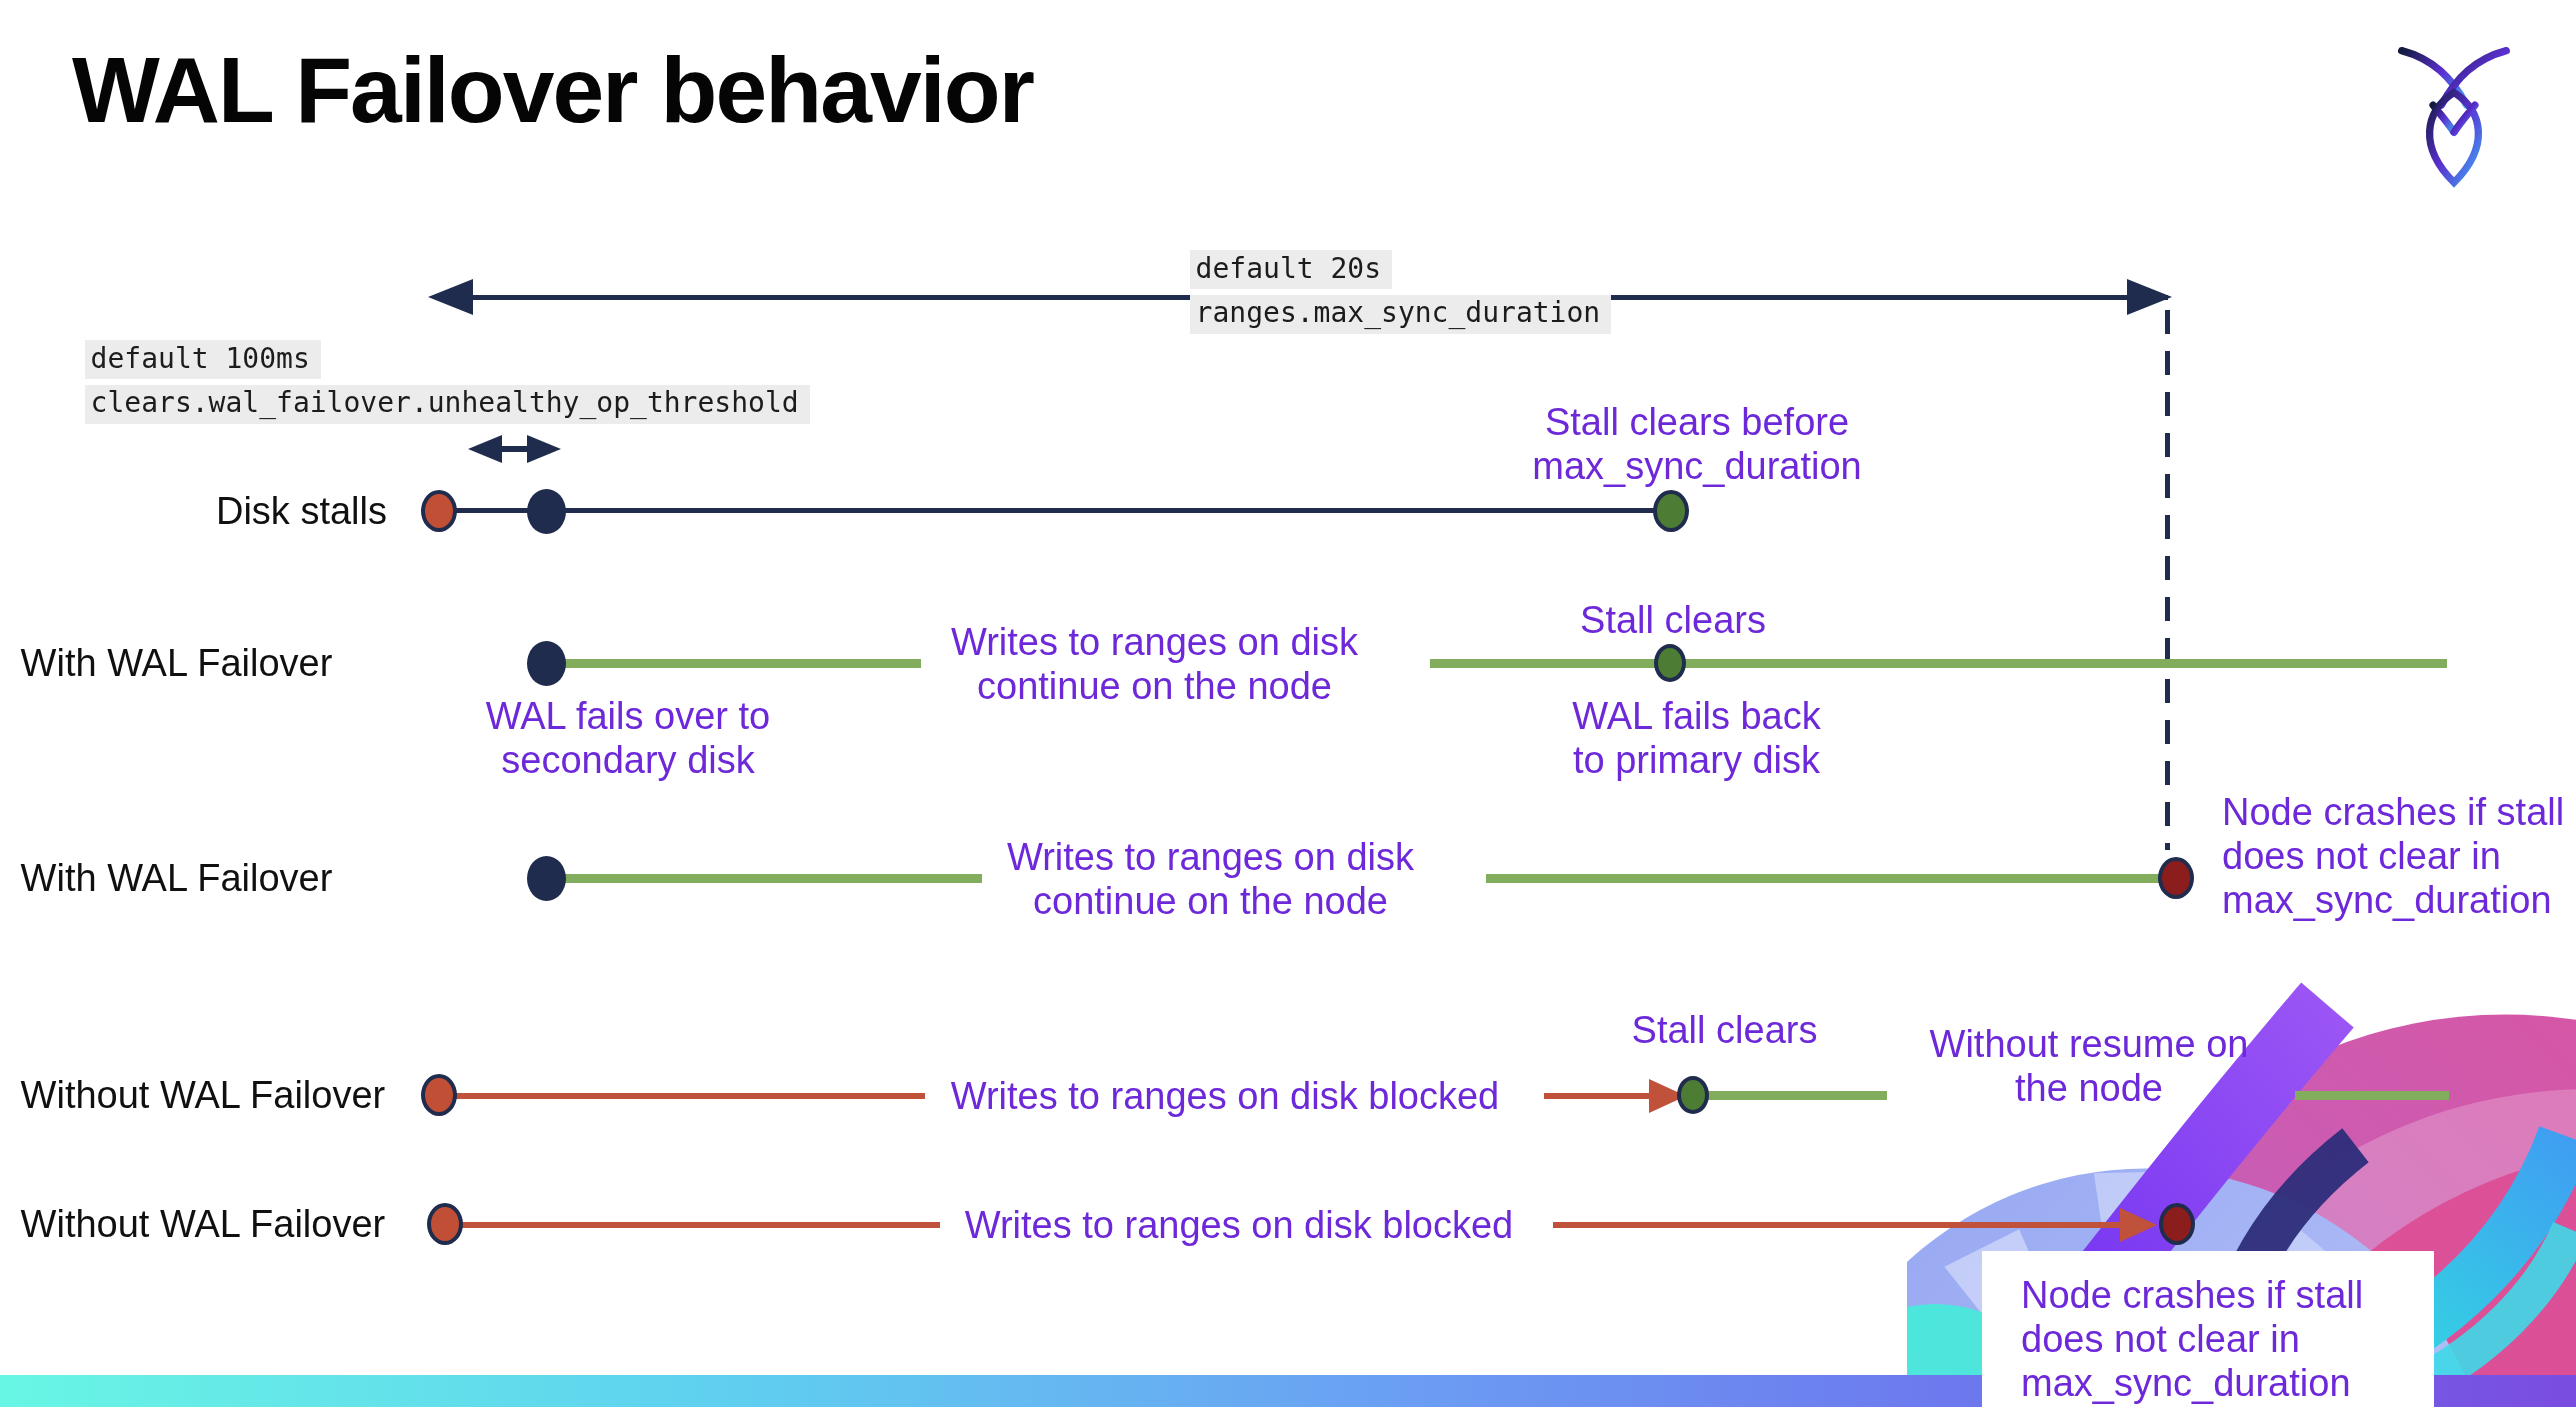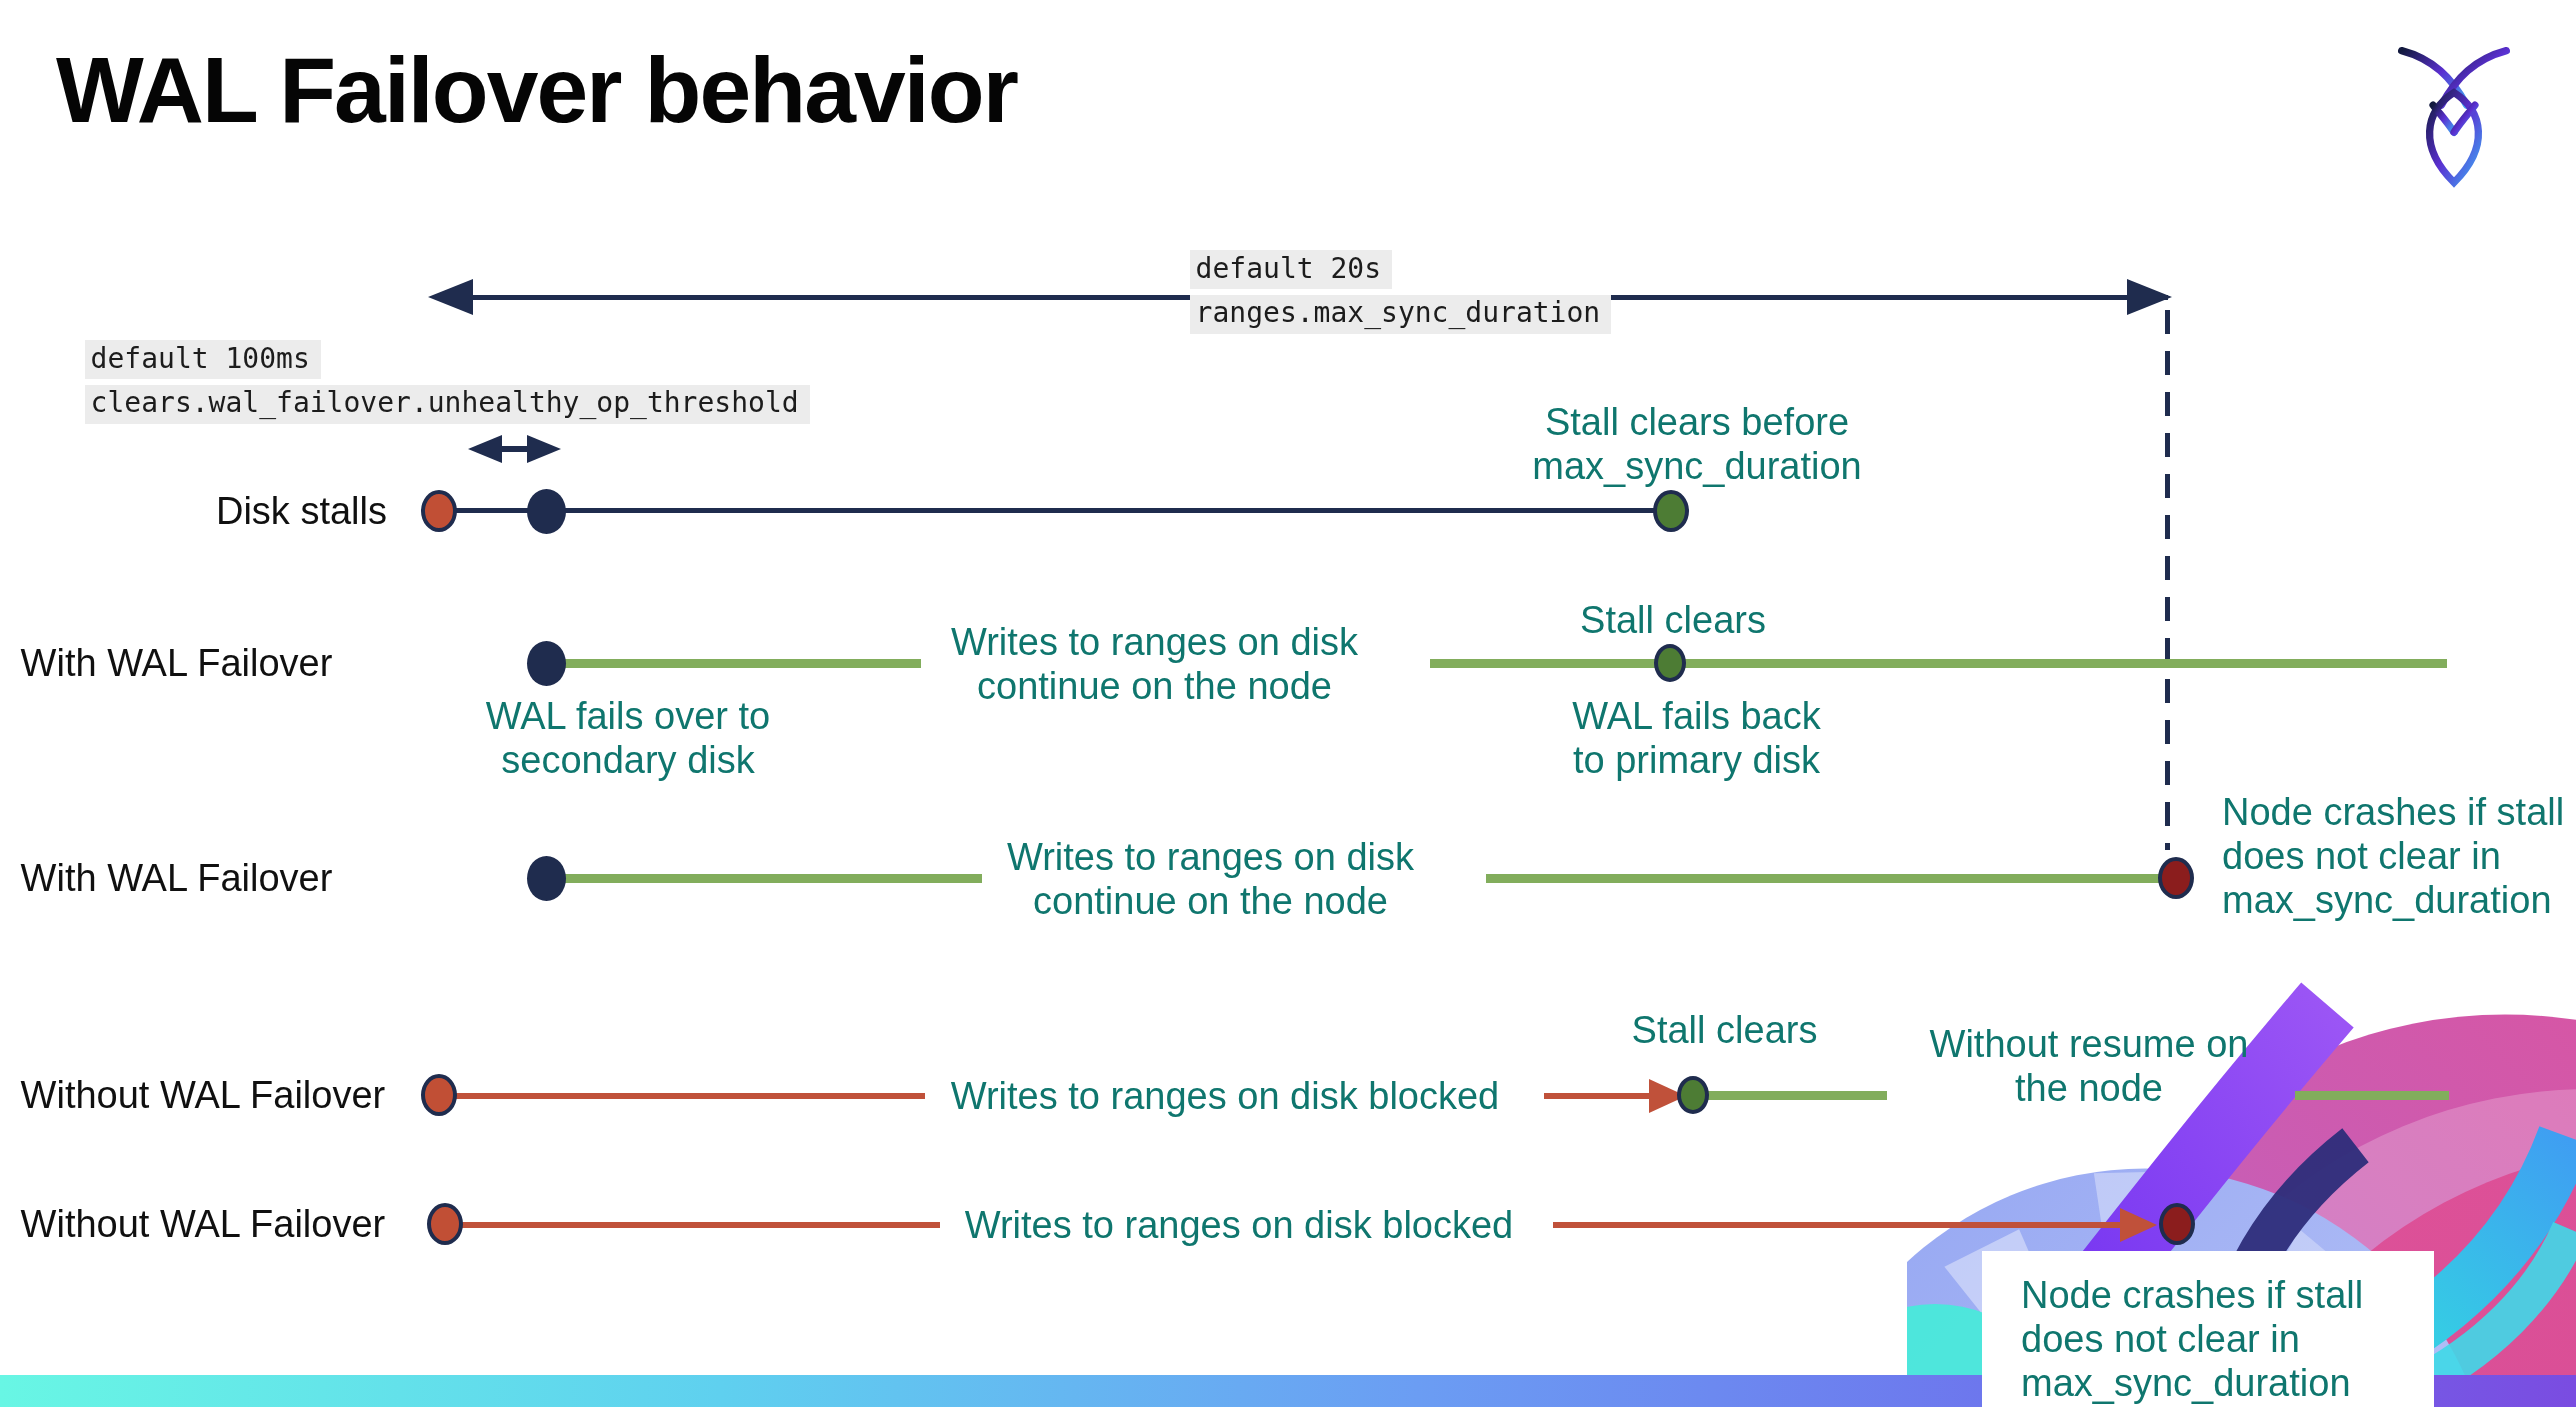--- a/index.html
+++ b/index.html
@@ -1,20 +1,20 @@
 <!DOCTYPE html>
 <html style="font-size:15px"><head>
 <meta charset="utf-8">
 <style>
   html,body{margin:0;padding:0;background:#fff;}
   #stage{position:relative;width:2576px;height:1408px;background:#ffffff;overflow:hidden;
          font-family:"Liberation Sans",sans-serif;color:#111;}
   .abs{position:absolute;}
   
-  .title{left:56px;top:37px;font-size:93px;font-weight:800;letter-spacing:-1.9px;color:#050505;z-index:5;}
+  .title{left:72px;top:37px;font-size:93px;font-weight:800;letter-spacing:-1.9px;color:#050505;z-index:5;}
   
   .callout{z-index:6;font-family:"DejaVu Sans Mono","Liberation Mono",monospace;font-size:28px;line-height:28px;color:#1c1c1c;}
   .callout .line{display:inline-block;background:#ececec;padding:4.7px 11.2px 6.5px 5.6px;margin-bottom:5.6px;margin-left:48px;}
   .callout .line2{display:block;}
   
   .hline{height:4.7px;background:#1f2c4e;z-index:5;}
   .hline.green{height:9.3px;background:#82ad5c;}
   .hline.red{height:5.6px;background:#c0513a;}
   
   .dot{border-radius:50%;z-index:6;}
@@ -27,21 +27,21 @@
   
   .tri{width:0;height:0;z-index:5;}
   .tri-left-navy{border-top:18px solid transparent;border-bottom:18px solid transparent;border-right:45px solid #1f2c4e;}
   .tri-right-navy{border-top:18px solid transparent;border-bottom:18px solid transparent;border-left:45px solid #1f2c4e;}
   .tri-left-navy.small{border-top-width:14px;border-bottom-width:14px;border-right-width:34px;}
   .tri-right-navy.small{border-top-width:14px;border-bottom-width:14px;border-left-width:34px;}
   .tri-right-red{border-top:17px solid transparent;border-bottom:17px solid transparent;border-left:37px solid #c0513a;}
   
   .dashed-v{width:4.7px;background:repeating-linear-gradient(180deg,#1f2c4e 0 24px,transparent 24px 41px);z-index:4;}
   
-  .note{font-size:38px;line-height:44px;color:#0f766e;white-space:pre-line;z-index:7;}
+  .note{font-size:38px;line-height:44px;color:#6d28d9;white-space:pre-line;z-index:7;}
   .center{text-align:center;}
   .row-label{font-size:38px;color:#101010;z-index:7;}
   
   .crash-box{left:1982px;top:1251px;width:452px;height:157px;background:#ffffff;z-index:8;}
   .crash-box .note{position:absolute;left:39px;top:22.4px;}
   
   .footer-bar{left:0;top:1375px;width:2576px;height:33px;z-index:3;
     background:linear-gradient(90deg,#68f6e4 0%,#5fd0ef 28%,#6b9df3 55%,#6d75ed 78%,#7a4ce1 100%);}
   .art{left:1907px;top:921px;width:669px;height:455px;z-index:1;}
   .logo{left:2379px;top:36px;width:150px;height:157px;z-index:5;}

